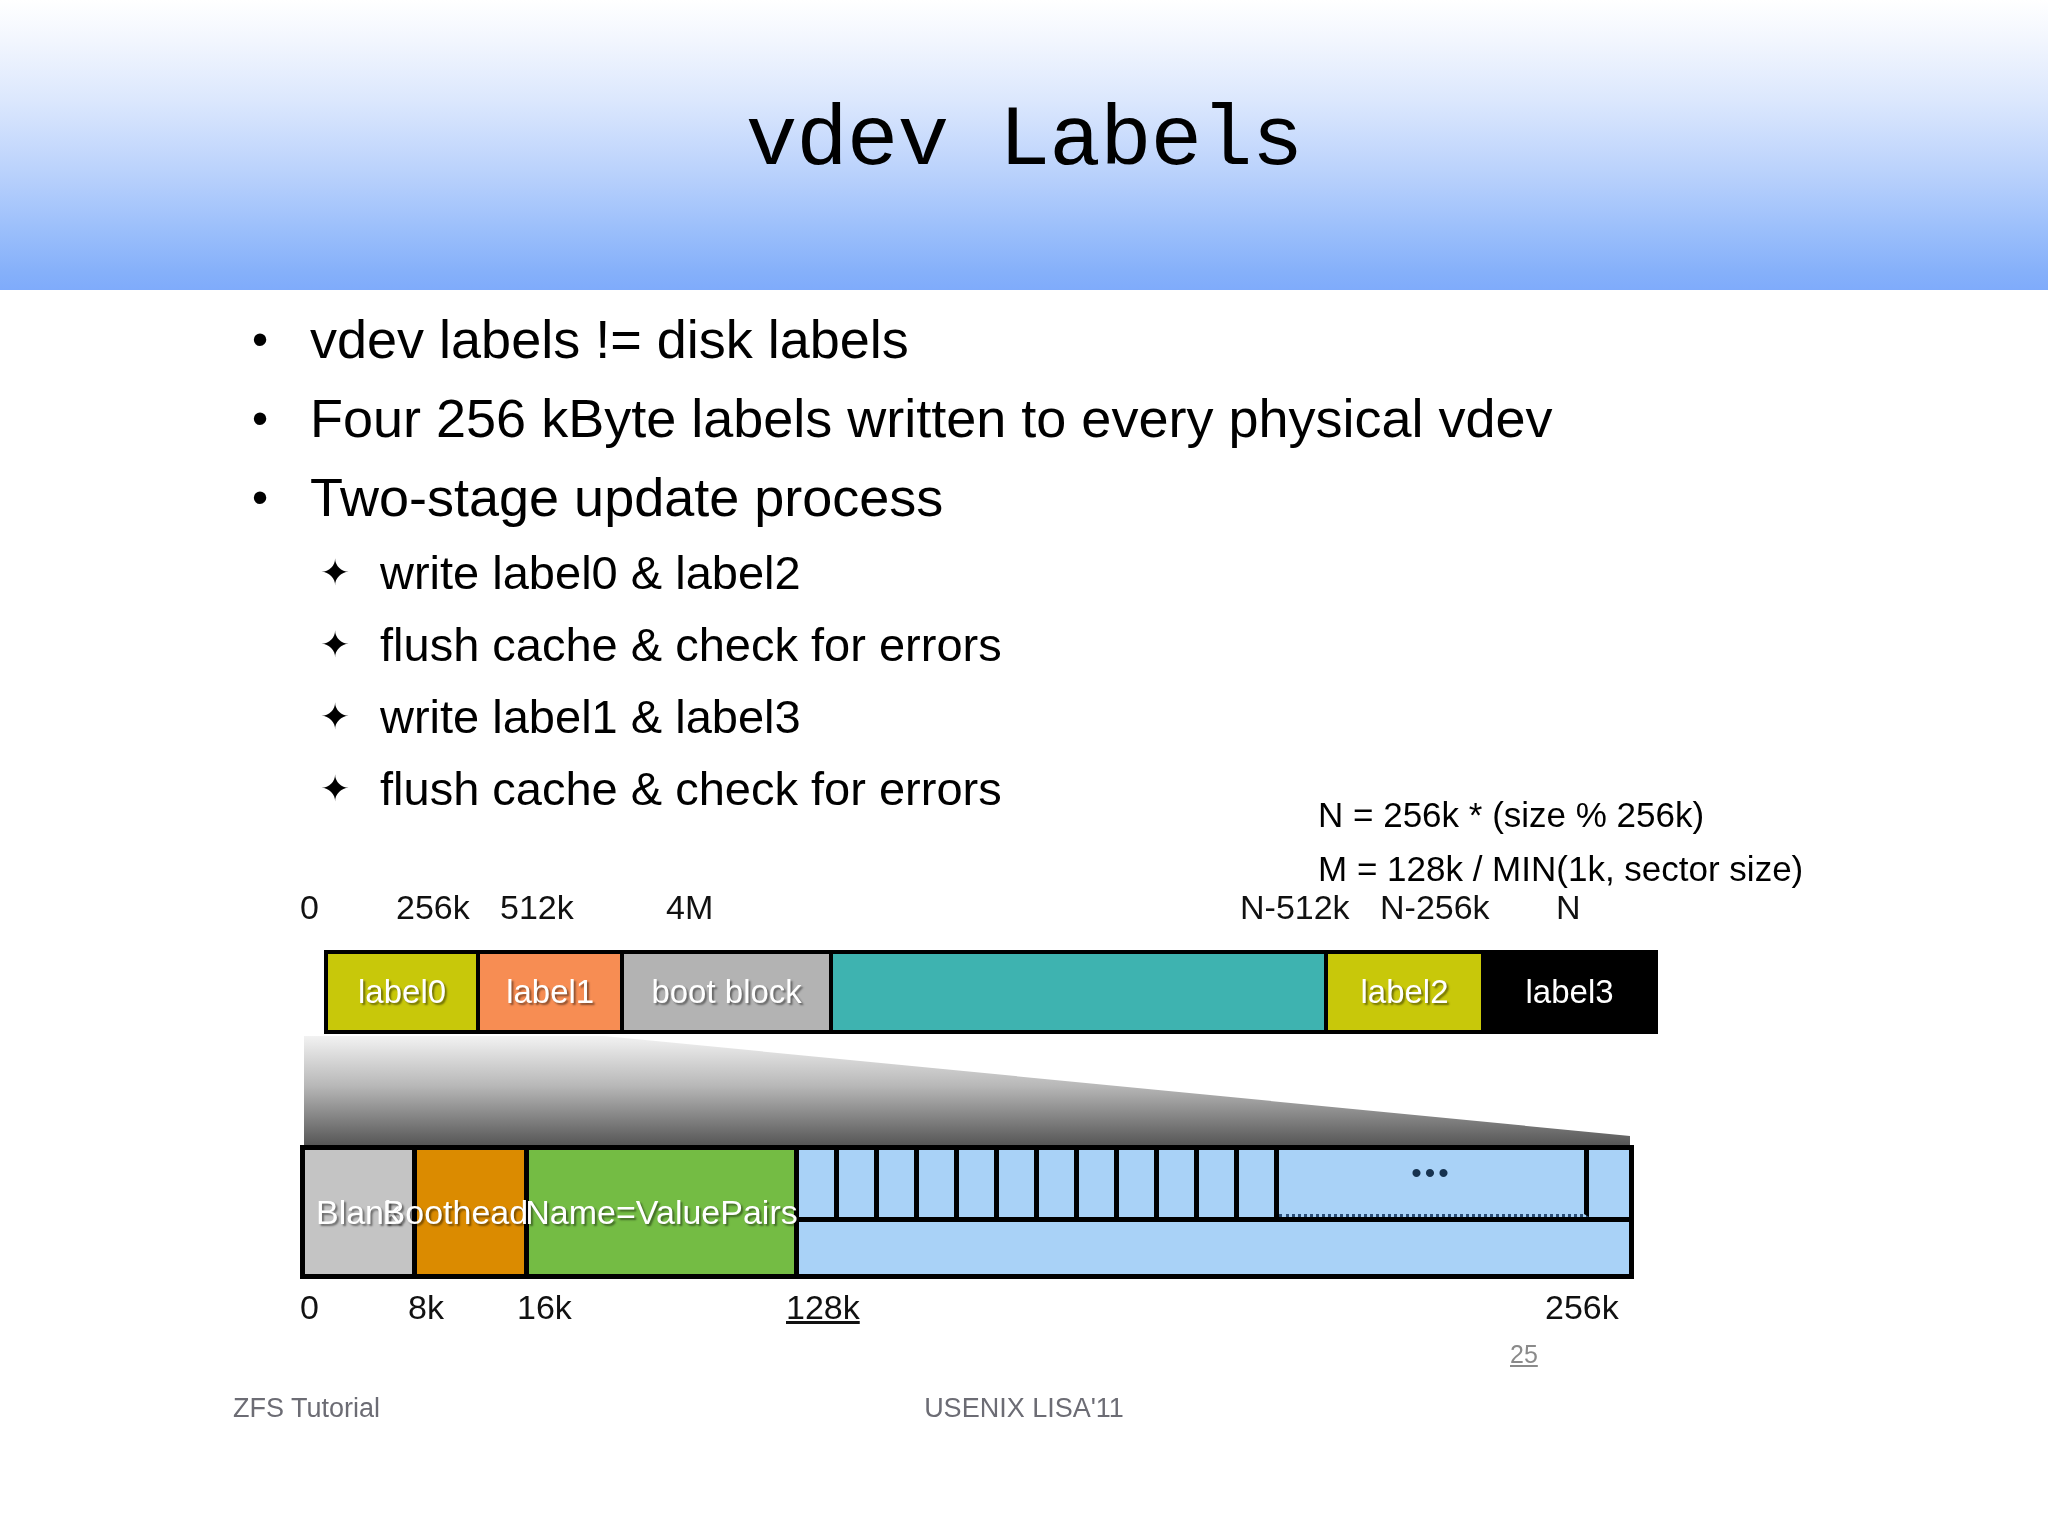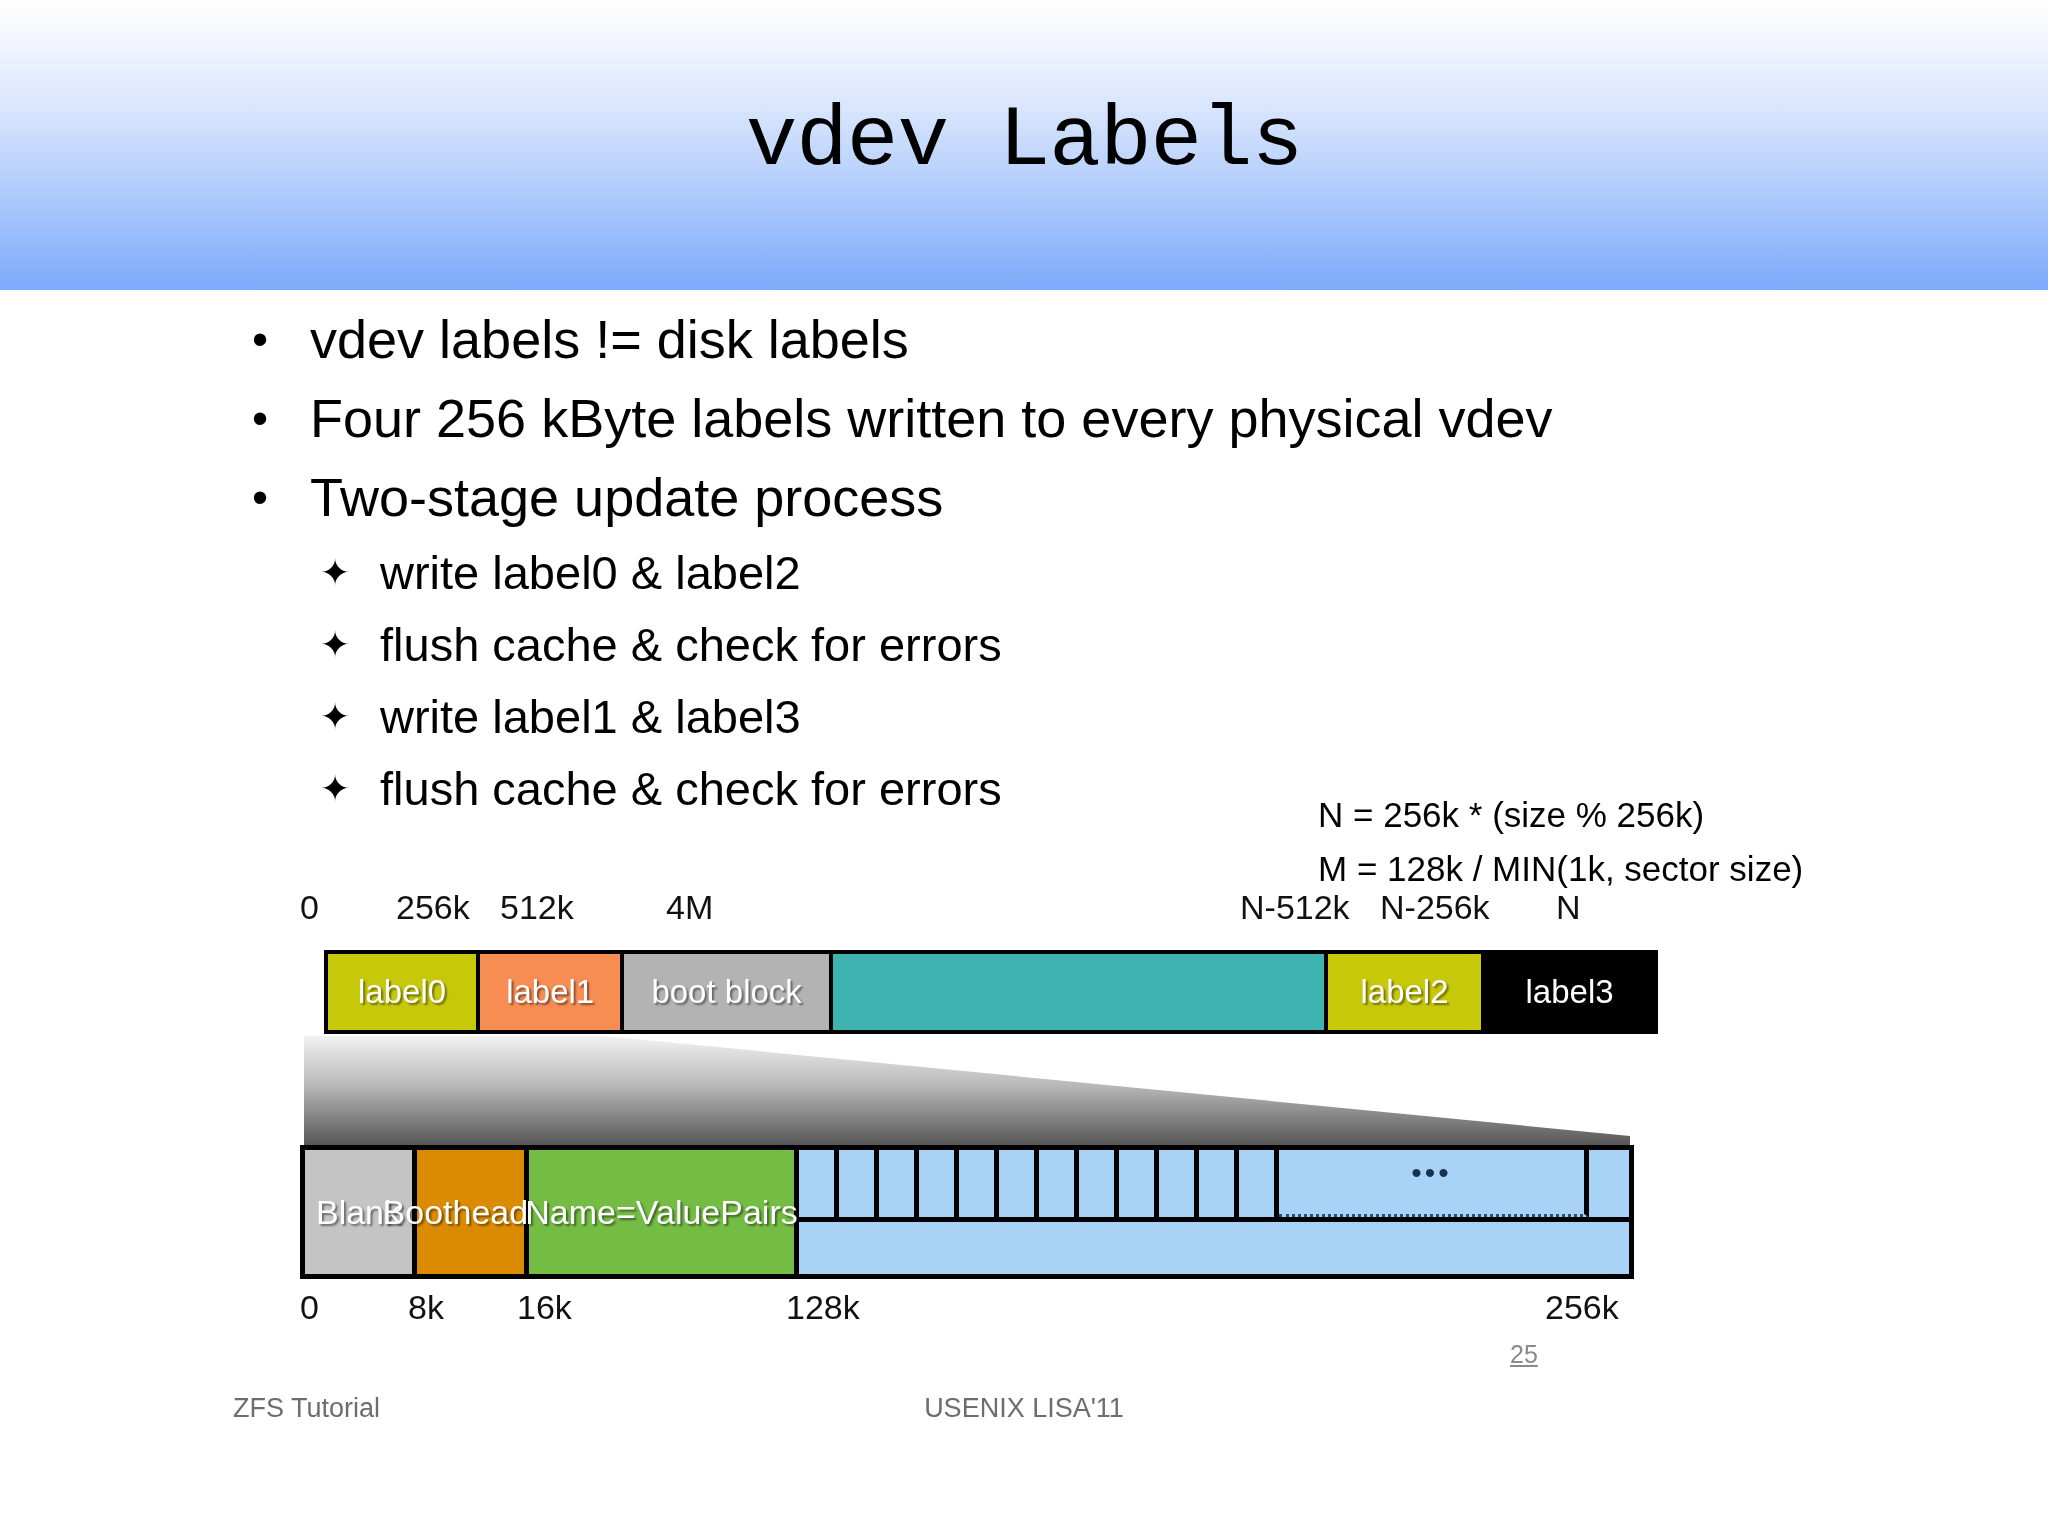--- a/index.html
+++ b/index.html
@@ -366,21 +366,21 @@
             </div>
             <div class="uslot" style="width: 40px;"></div>
           </div>
       </div>
     </div>
 
     <div id="label-ruler-group">
         <div class="ruler-bot" style="left: 0px;">0</div>
         <div class="ruler-bot" style="left: 108px;">8k</div>
         <div class="ruler-bot" style="left: 217px;">16k</div>
-        <div class="ruler-bot" style="left: 486px;">128k</div>
+        <div class="ruler-bot" style="left: 486px; text-decoration: underline;">128k</div>
         <div class="ruler-bot" style="left: 1245px;">256k</div>
       </div>
 
   </div>
 
   <div id="page-number">25</div>
   <div id="footer-left">ZFS Tutorial</div>
   <div id="footer-center">USENIX LISA'11</div>
 
 </div>

